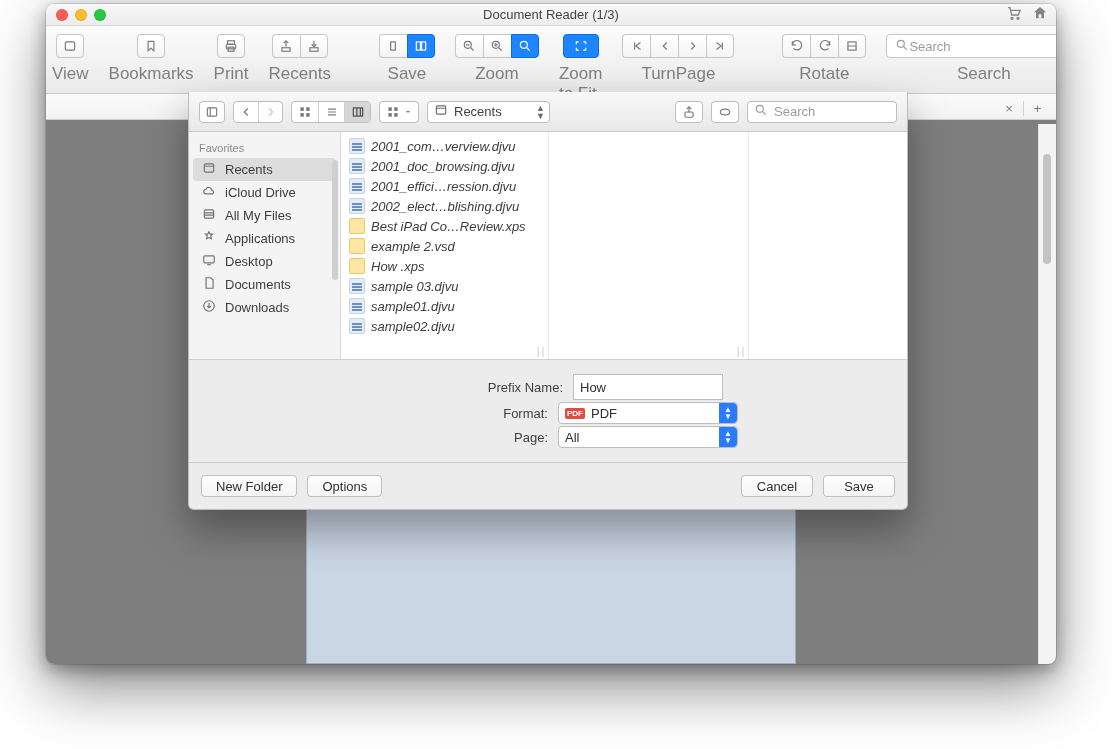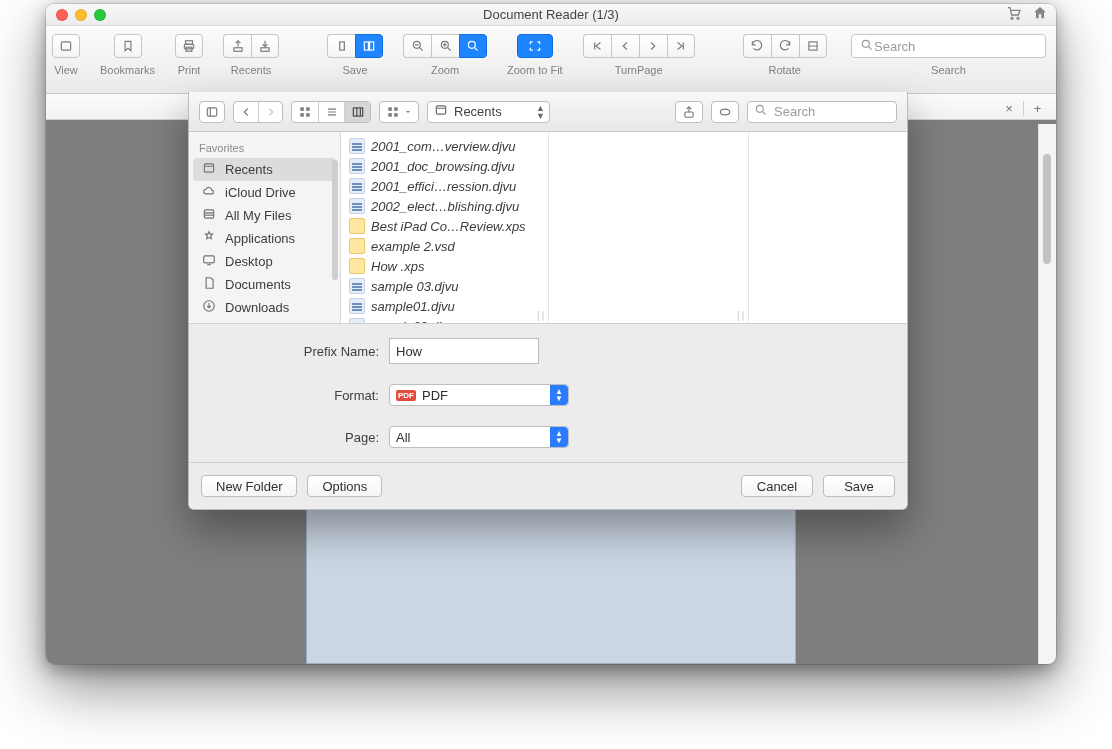--- a/index.html
+++ b/index.html
@@ -73,21 +73,21 @@
     border-right-width: 0;
     background: linear-gradient(#ffffff,#f4f4f4);
     display:flex; align-items:center; justify-content:center;
     color:#7a7a7a;
     cursor: default;
   }
   .tb-btn:first-child { border-top-left-radius:4px; border-bottom-left-radius:4px;}
   .tb-btn:last-child { border-top-right-radius:4px; border-bottom-right-radius:4px; border-right-width:1px;}
   .tb-btn.single { border-radius:4px; border-right-width:1px; }
   .tb-btn.active { background:#1e85ff; color:white; border-color:#0a6de0;}
-  .tb-label { font-size:11px; color:#808080; margin-top:6px; }
+  .tb-label { font-size:17px; color:#808080; margin-top:6px; }
   .tb-search {
     margin-left:auto;
     width: 195px; height:24px;
     border:1px solid #c6c6c6; border-radius:4px;
     background:#fff; display:flex; align-items:center;
     padding:0 8px; color:#9b9b9b; font-size:13px;
     margin-top:0;
   }
 
   
@@ -216,21 +216,21 @@
   .fi-blue::after { content:""; display:block; width:10px; height:2px; background:#6a8fc0; box-shadow:0 3px 0 #6a8fc0, 0 6px 0 #6a8fc0; margin-top:-4px;}
   .fi-xps { background:#ffe7a3; border:1px solid #e7c86a; border-radius:2px;}
   .file-row .fn { white-space:nowrap; overflow:hidden; text-overflow:ellipsis; }
   .col-handle { position:absolute; bottom:2px; right:2px; color:#c4c4c4; font-size:10px; letter-spacing:2px;}
 
   .blankcol { flex:1; }
 
   
   .form {
     background:#ececec; padding:14px 0 14px 0; border-bottom:1px solid #d0d0d0;
-    display:flex; flex-direction:column; gap:20px; 
+    display:flex; flex-direction:column; gap:2px; align-items:center;
   }
   .form-row { display:flex; align-items:center; gap:10px; }
   .form-row label { width:190px; text-align:right; color:#404040; }
   .form-input {
     width:150px; height:22px; border:1px solid #bdbdbd; background:#fff;
     padding:12px 6px; font-size:13px; color:#303030;
   }
   .form-select {
     width:180px; height:22px; border:1px solid #bdbdbd; border-radius:4px;
     background:#fff; display:flex; align-items:center; padding:0 6px; gap:6px;

